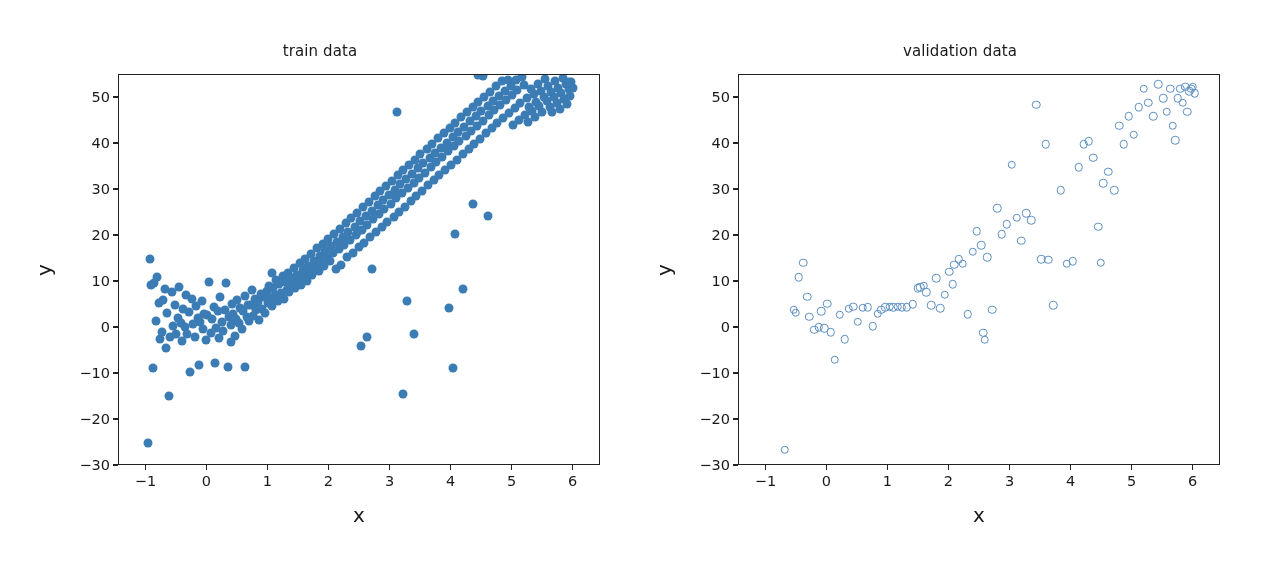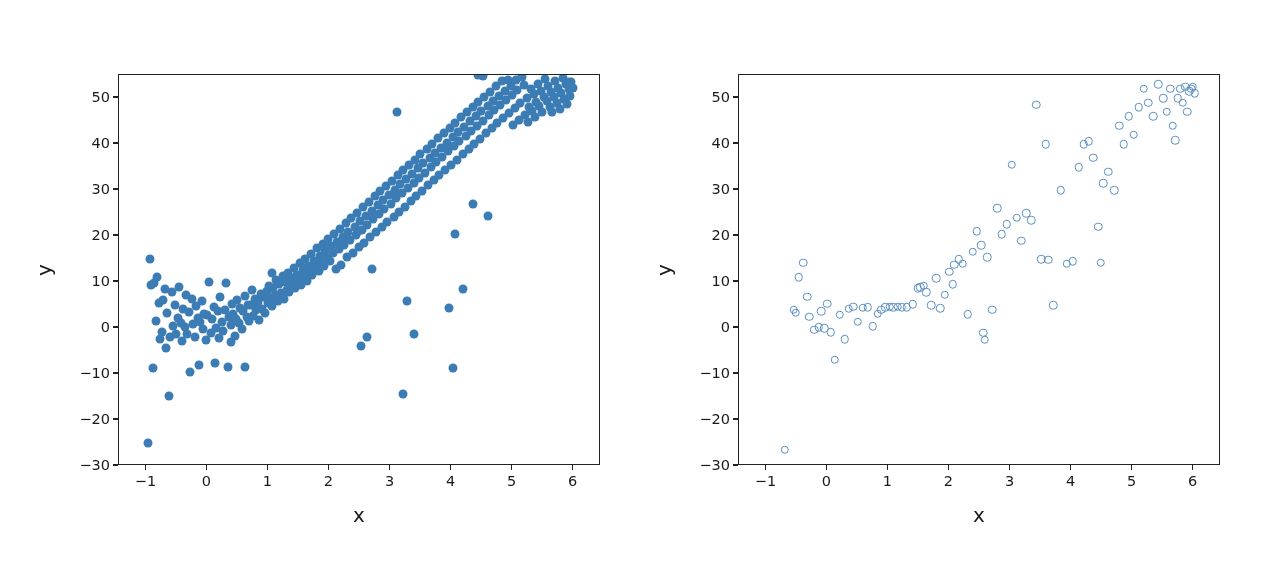--- a/index.html
+++ b/index.html
@@ -99,20 +99,21 @@
     transform: translate(-50%, -50%) rotate(-90deg);
     transform-origin: center center;
   }
 </style>
 </head>
 <body>
 
 <div id="figure">
 
   <div class="panel panel-left">
+    <div class="axes-title">train data</div>
     <div class="plot-area" id="plot-train">
         <div class="pt pt-filled" style="left: 29.29px; top: 368px;"></div>
         <div class="pt pt-filled" style="left: 30.51px; top: 184px;"></div>
         <div class="pt pt-filled" style="left: 31.73px; top: 210.22px;"></div>
         <div class="pt pt-filled" style="left: 33.56px; top: 292.56px;"></div>
         <div class="pt pt-filled" style="left: 35.39px; top: 208.38px;"></div>
         <div class="pt pt-filled" style="left: 37.22px; top: 245.64px;"></div>
         <div class="pt pt-filled" style="left: 38.44px; top: 202.4px;"></div>
         <div class="pt pt-filled" style="left: 39.66px; top: 227.7px;"></div>
         <div class="pt pt-filled" style="left: 40.88px; top: 263.58px;"></div>
@@ -457,20 +458,21 @@
         <div class="tick-y" style="left: 113px; top: 142.35px;"></div>
         <div class="ticklabel-y" style="left: 74px; width: 36px; top: 143px;">40</div>
         <div class="tick-y" style="left: 113px; top: 96.35px;"></div>
         <div class="ticklabel-y" style="left: 74px; width: 36px; top: 97px;">50</div>
       </div>
     <div class="axis-label-x" id="xlab-train" style="left: 359px; top: 503px;">x</div>
     <div class="axis-label-y" id="ylab-train" style="left: 44px; top: 269.5px;">y</div>
   </div>
 
   <div class="panel panel-right">
+    <div class="axes-title">validation data</div>
     <div class="plot-area" id="plot-validation">
         <div class="pt pt-open" style="left: 45.76px; top: 374.9px;"></div>
         <div class="pt pt-open" style="left: 54.91px; top: 234.6px;"></div>
         <div class="pt pt-open" style="left: 56.74px; top: 237.82px;"></div>
         <div class="pt pt-open" style="left: 59.79px; top: 202.4px;"></div>
         <div class="pt pt-open" style="left: 64.06px; top: 187.68px;"></div>
         <div class="pt pt-open" style="left: 68.33px; top: 221.72px;"></div>
         <div class="pt pt-open" style="left: 70.16px; top: 241.96px;"></div>
         <div class="pt pt-open" style="left: 75.05px; top: 254.84px;"></div>
         <div class="pt pt-open" style="left: 79.93px; top: 252.08px;"></div>

